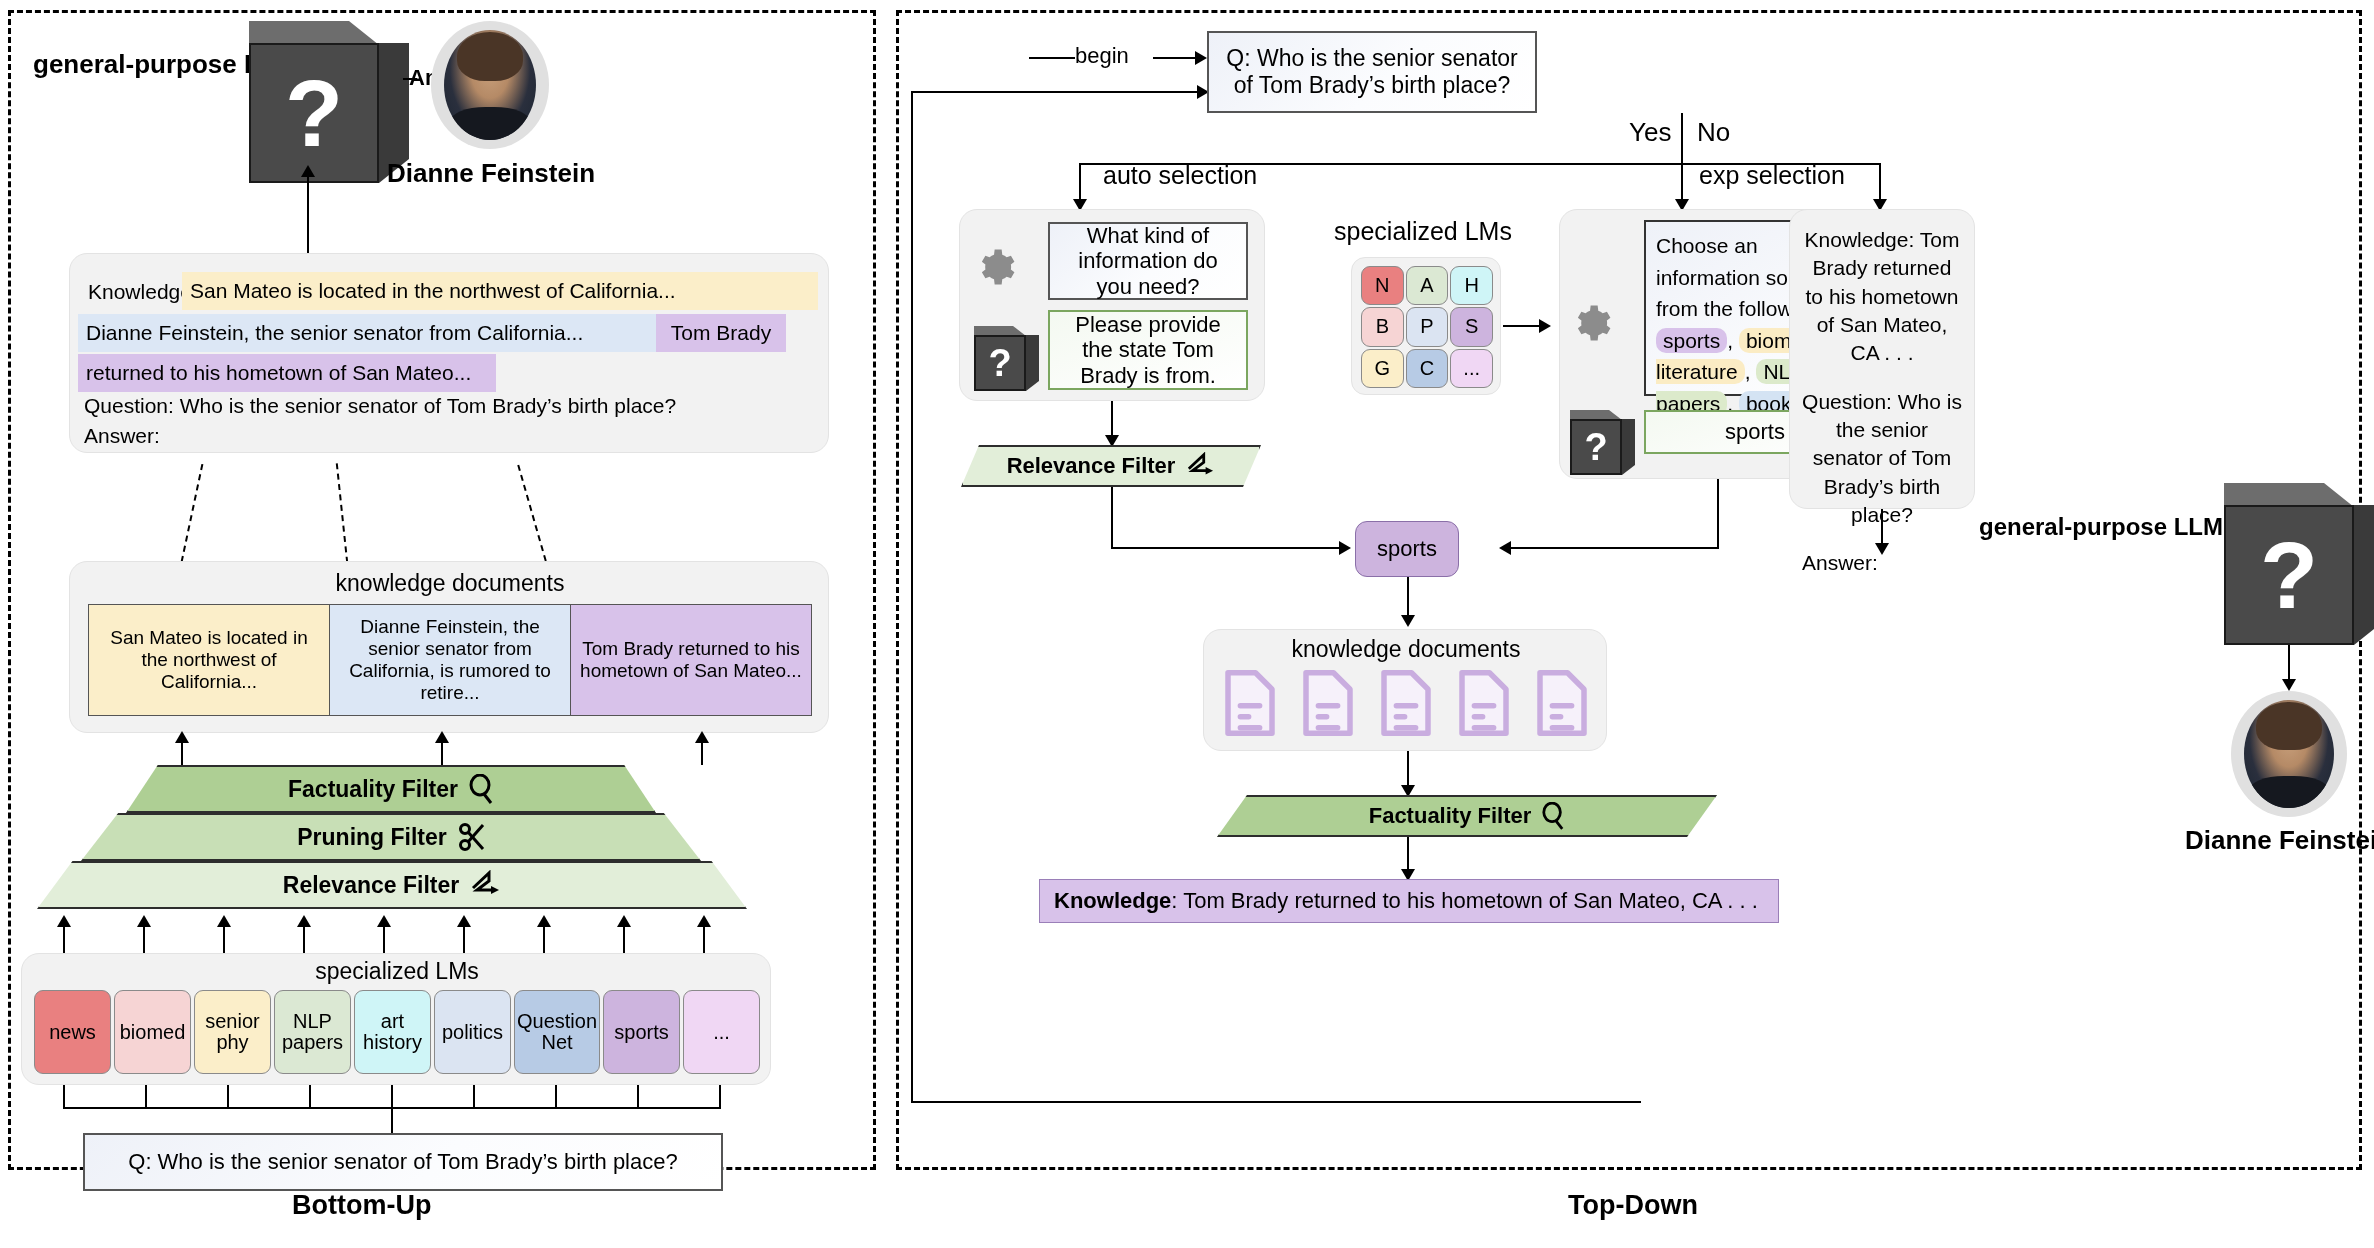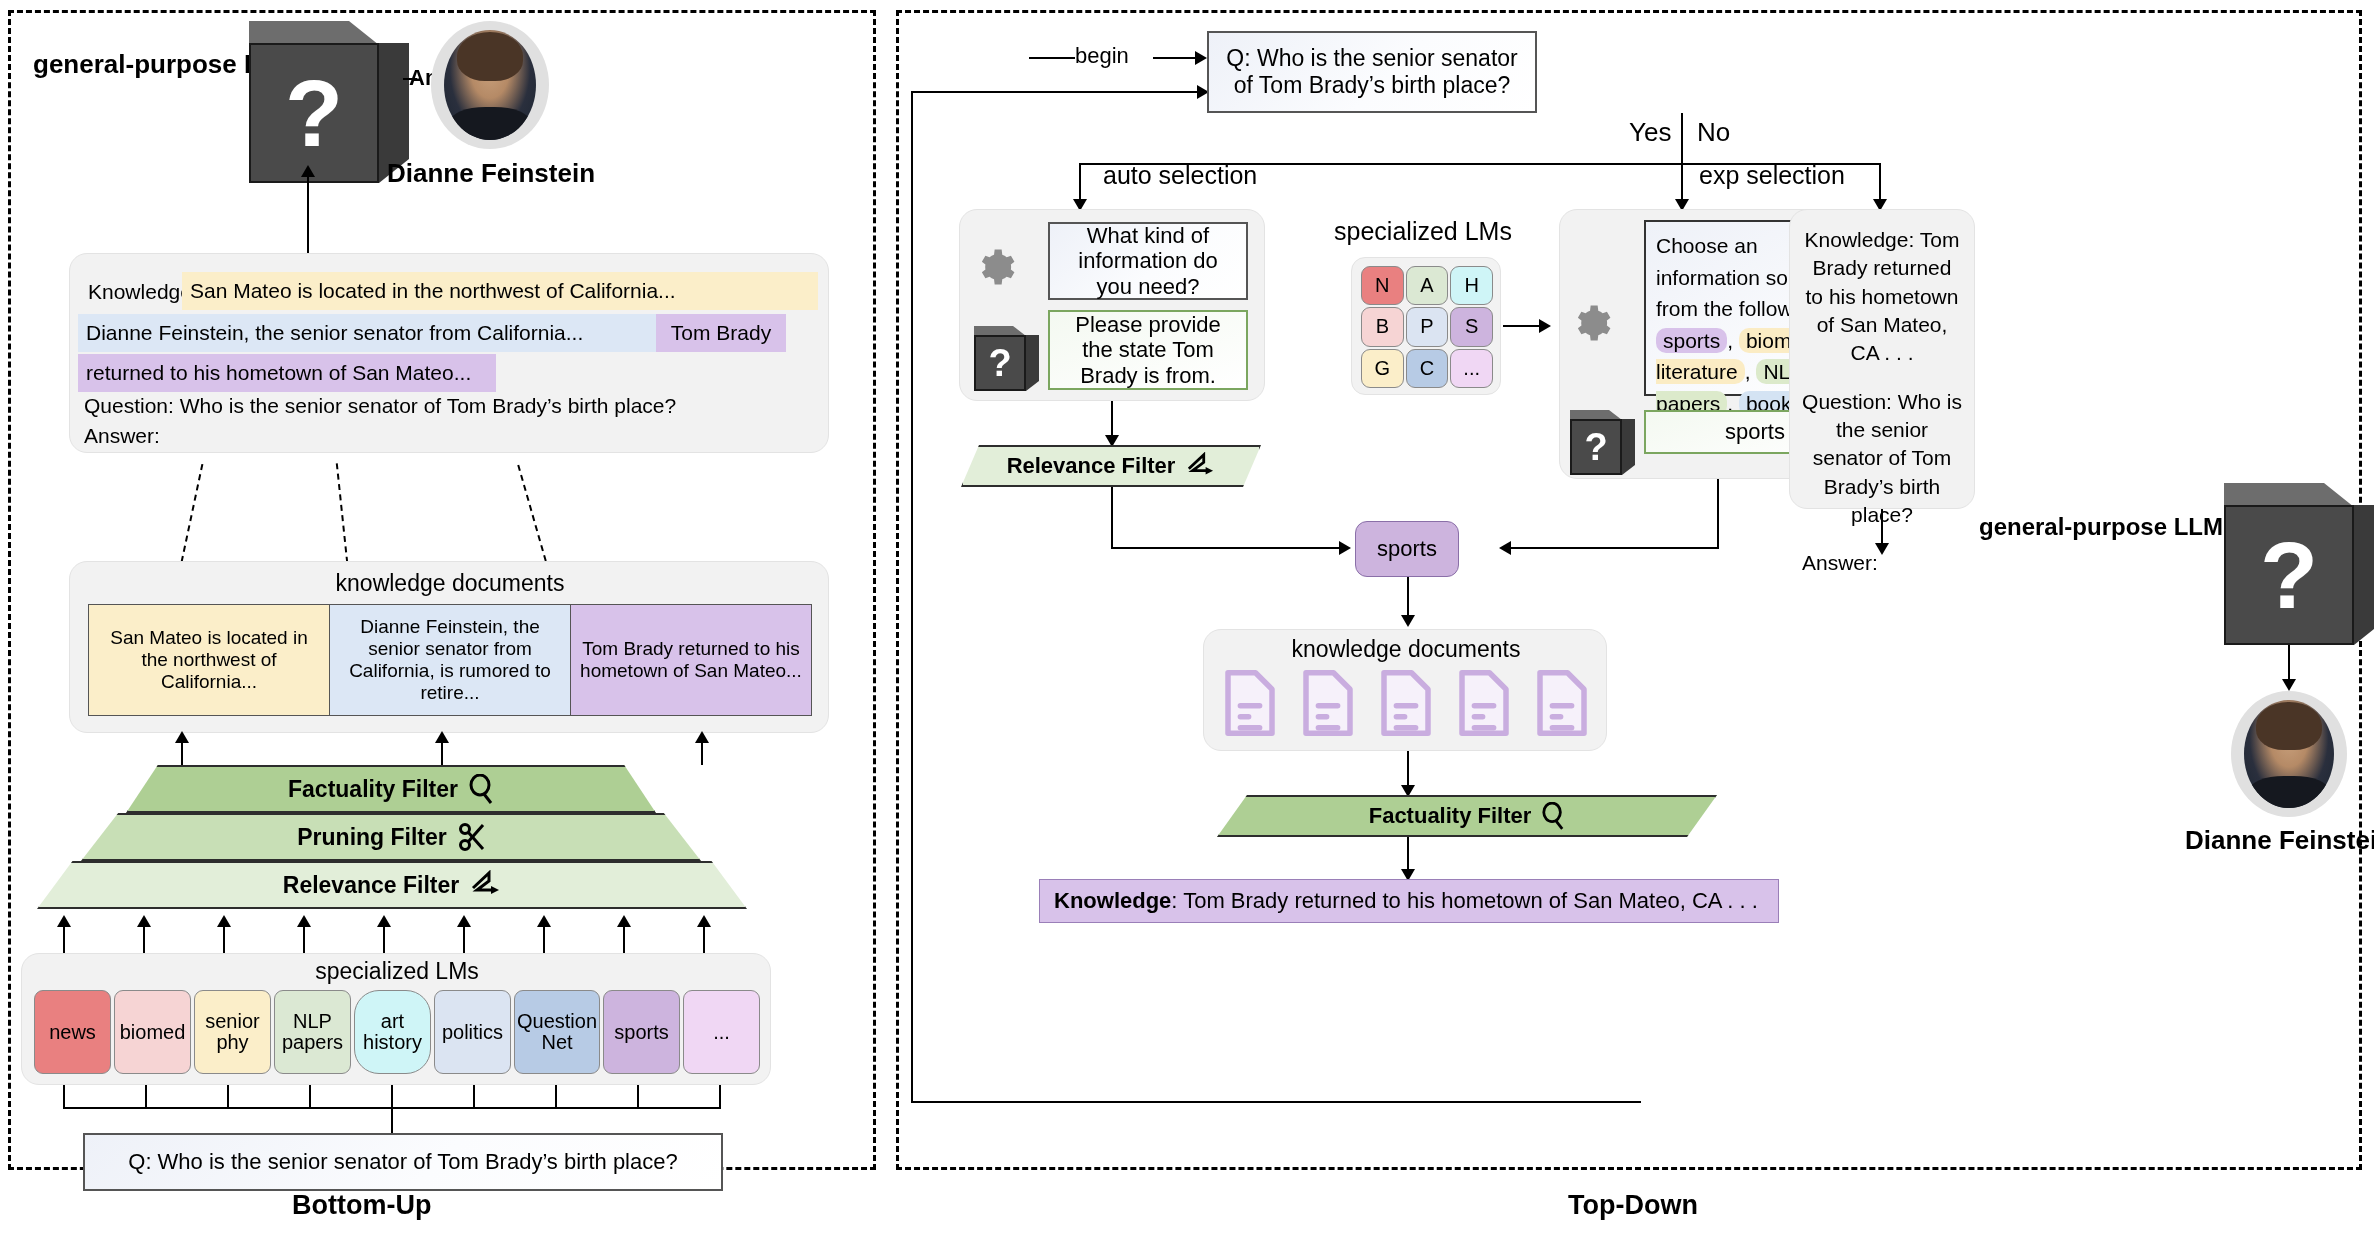--- a/index.html
+++ b/index.html
@@ -225,21 +225,21 @@
       <div class="arrow-up" style="left:664px; top:2px;"></div>
   </div>
 
   <div class="abs rounded-gray" style="left:10px; top:940px; width:750px; height:132px;">
     <div class="abs txt center" style="left:0; top:4px; width:750px; font-size:23px;">specialized LMs</div>
     <div class="abs" style="left:12px; top:36px; width:726px; height:84px; display:flex; gap:3px;">
       <div class="lm-chip" style="flex:1; background:#e98080;">news</div>
       <div class="lm-chip" style="flex:1; background:#f6d4d4;">biomed</div>
       <div class="lm-chip" style="flex:1; background:#fbeec9;">senior phy</div>
       <div class="lm-chip" style="flex:1; background:#dbe8d3;">NLP papers</div>
-      <div class="lm-chip" style="flex:1; background:#cff5f7;border-radius:25px;">art history</div>
+      <div class="lm-chip" style="flex:1; background:#cff5f7;">art history</div>
       <div class="lm-chip" style="flex:1; background:#dbe4f2;">politics</div>
       <div class="lm-chip" style="flex:1; background:#b7cbe5;">Question Net</div>
       <div class="lm-chip" style="flex:1; background:#cdb4de;">sports</div>
       <div class="lm-chip" style="flex:1; background:#f0d7f4;">...</div>
     </div>
   </div>
 
   <div class="abs" style="left:52px; top:1072px; width:690px; height:34px;">
     <div class="ln hline" style="left:0; top:22px; width:658px;"></div>
     <div class="ln vline" style="left:0;   top:0; height:22px;"></div>

